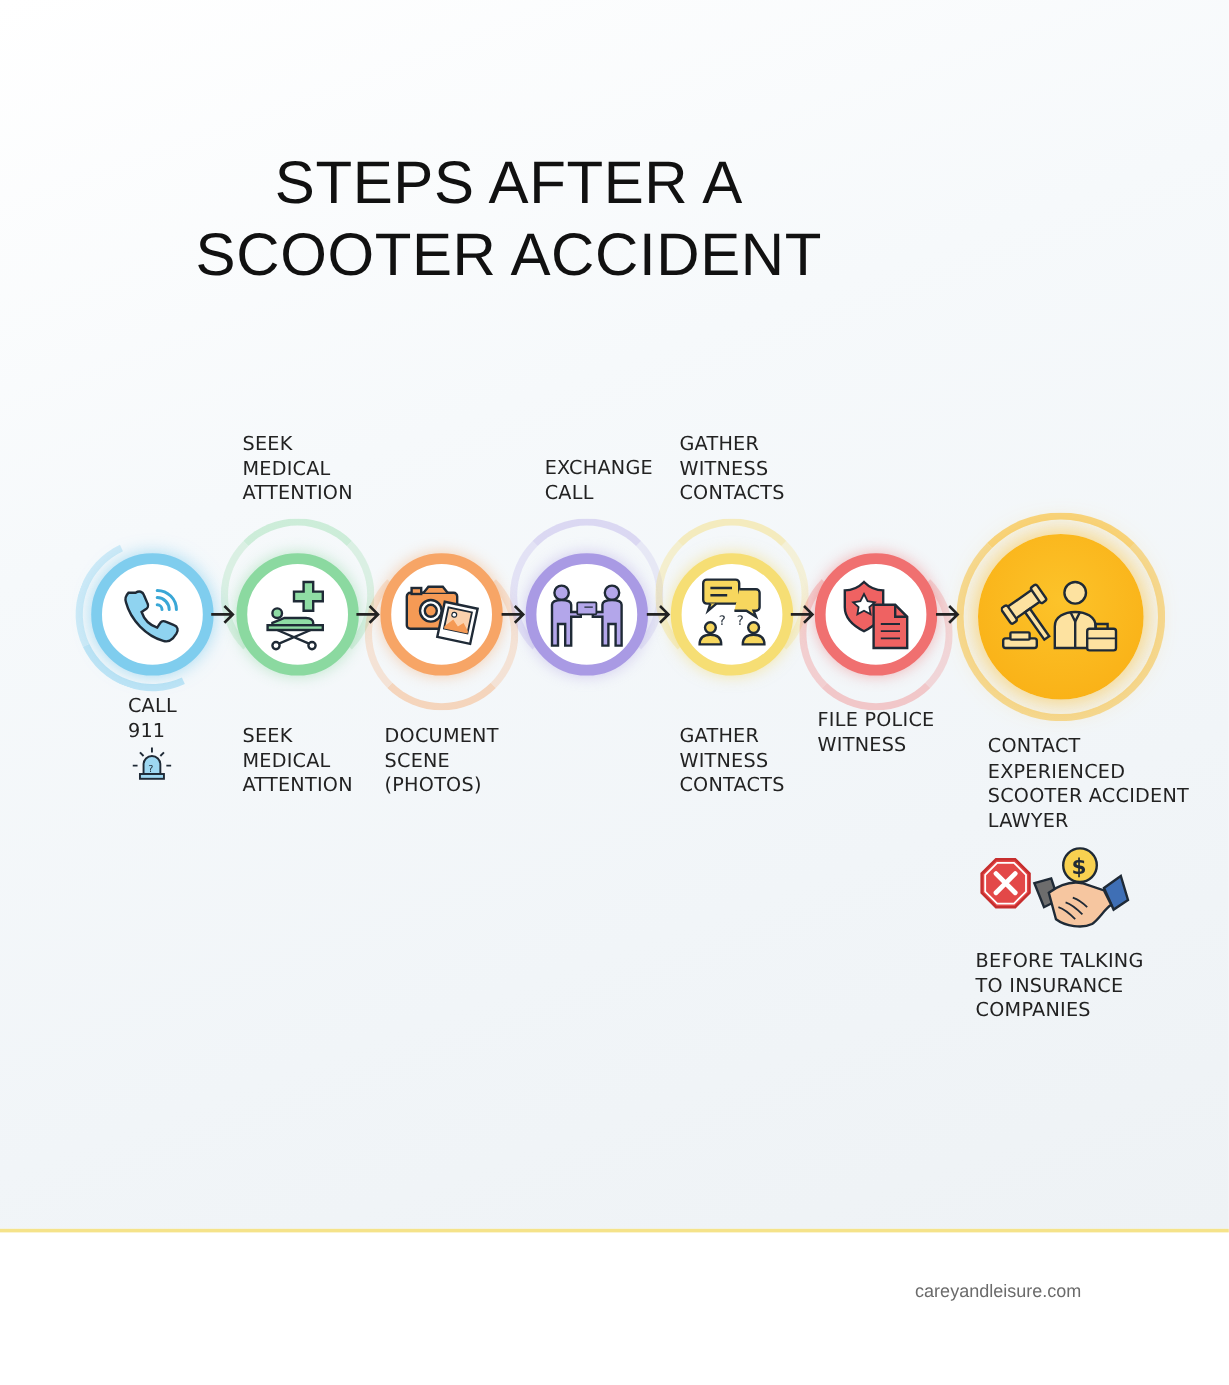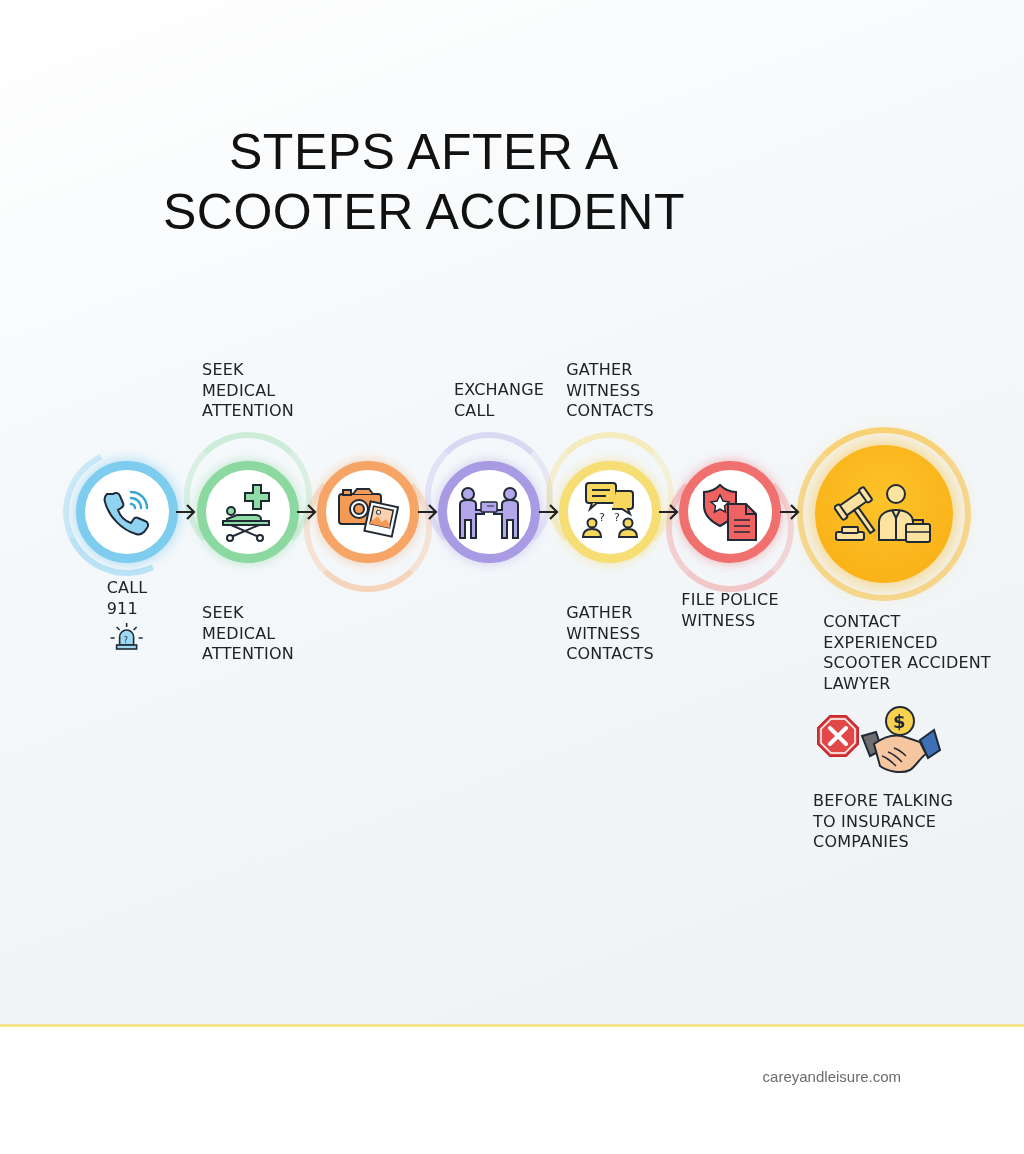--- a/index.html
+++ b/index.html
@@ -205,20 +205,25 @@
       <line x1="27" y1="6" x2="24" y2="9" stroke="#1f2a36" stroke-width="1.6"></line>
       <line x1="1" y1="17" x2="5" y2="17" stroke="#1f2a36" stroke-width="1.6"></line>
       <line x1="29" y1="17" x2="33" y2="17" stroke="#1f2a36" stroke-width="1.6"></line>
     </svg>
   </div>
   <div class="label" style="left:248px; top:603px;">
     <div>SEEK</div>
     <div>MEDICAL</div>
     <div>ATTENTION</div>
   </div>
+  <div class="label" style="left:368px; top:603px;">
+    <div>DOCUMENT</div>
+    <div>SCENE</div>
+    <div>(PHOTOS)</div>
+  </div>
   <div class="label" style="left:610px; top:603px;">
     <div>GATHER</div>
     <div>WITNESS</div>
     <div>CONTACTS</div>
   </div>
   <div class="label" style="left:730px; top:590px;">
     <div>FILE POLICE</div>
     <div>WITNESS</div>
   </div>
   <div class="label" style="left:907px; top:612px;">

